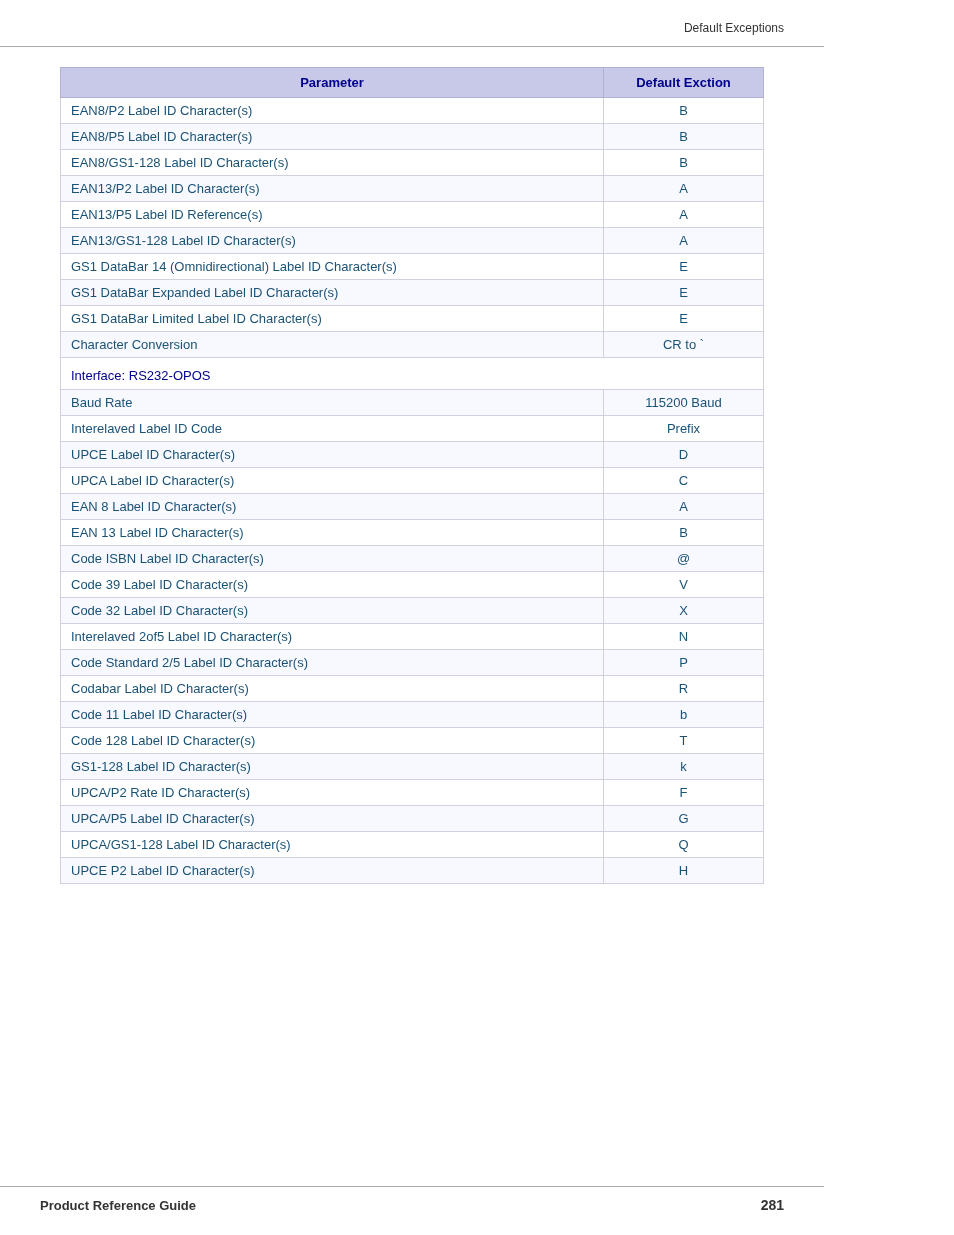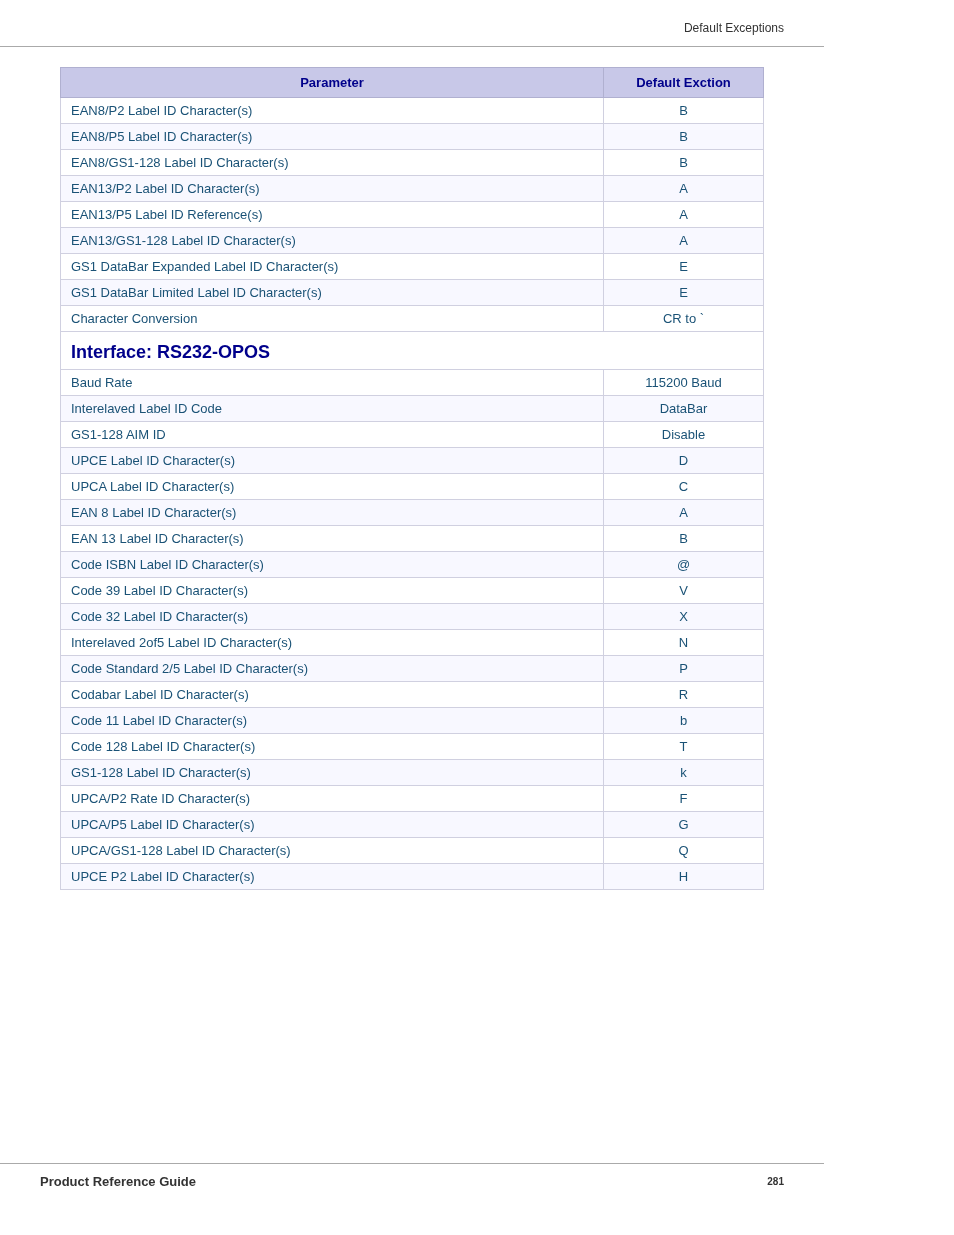--- a/index.html
+++ b/index.html
@@ -55,49 +55,49 @@
       color: #1a5276;
     }
     .data-table tr:nth-child(odd) {
       background-color: #fff;
     }
     .data-table tr:nth-child(even) {
       background-color: #f8f8ff;
     }
     .section-header td {
       background-color: #fff !important;
-      font-weight: bold;
-      font-size: 18px;
+      font-weight: normal;
+      font-size: 13px;
       color: #00008b !important;
       padding: 10px 6px 6px 10px;
       border-left: 1px solid #d0d0e0;
       border-right: 1px solid #d0d0e0;
       border-top: 1px solid #d0d0e0;
       border-bottom: none;
     }
     
     .page-footer {
       position: absolute;
-      bottom: 36px;
+      bottom: 12px;
       left: 0;
       right: 0;
       padding: 10px 40px;
       border-top: 1.5px solid #aaa;
       display: flex;
       justify-content: space-between;
       align-items: center;
     }
     .footer-left {
       font-weight: bold;
       font-size: 13px;
       color: #333;
     }
     .footer-right {
       font-weight: bold;
-      font-size: 10px;
+      font-size: 14px;
       color: #333;
     }
   </style>
 </head>
 <body>
 
 <div class="page-container">
 
   <div class="page-header">
     <span class="page-header-text">Default Exceptions</span>
@@ -130,45 +130,45 @@
           </tr>
           <tr>
             <td>EAN13/P5 Label ID Reference(s)</td>
             <td class="value-cell">A</td>
           </tr>
           <tr>
             <td>EAN13/GS1-128 Label ID Character(s)</td>
             <td class="value-cell">A</td>
           </tr>
           <tr>
+            <td>GS1 DataBar 14 (Omnidirectional) Label ID Character(s)</td>
+            <td class="value-cell">E</td>
+          </tr>
+          <tr>
             <td>GS1 DataBar Expanded Label ID Character(s)</td>
             <td class="value-cell">E</td>
           </tr>
           <tr>
             <td>GS1 DataBar Limited Label ID Character(s)</td>
             <td class="value-cell">E</td>
           </tr>
           <tr>
             <td>Character Conversion</td>
             <td class="value-cell">CR to `</td>
           </tr>
           <tr class="section-header">
             <td colspan="2">Interface: RS232-OPOS</td>
           </tr>
           <tr>
             <td>Baud Rate</td>
             <td class="value-cell">115200 Baud</td>
           </tr>
           <tr>
             <td>Interelaved Label ID Code</td>
-            <td class="value-cell">DataBar</td>
-          </tr>
-          <tr>
-            <td>GS1-128 AIM ID</td>
-            <td class="value-cell">Disable</td>
+            <td class="value-cell">Prefix</td>
           </tr>
           <tr>
             <td>UPCE Label ID Character(s)</td>
             <td class="value-cell">D</td>
           </tr>
           <tr>
             <td>UPCA Label ID Character(s)</td>
             <td class="value-cell">C</td>
           </tr>
           <tr>

